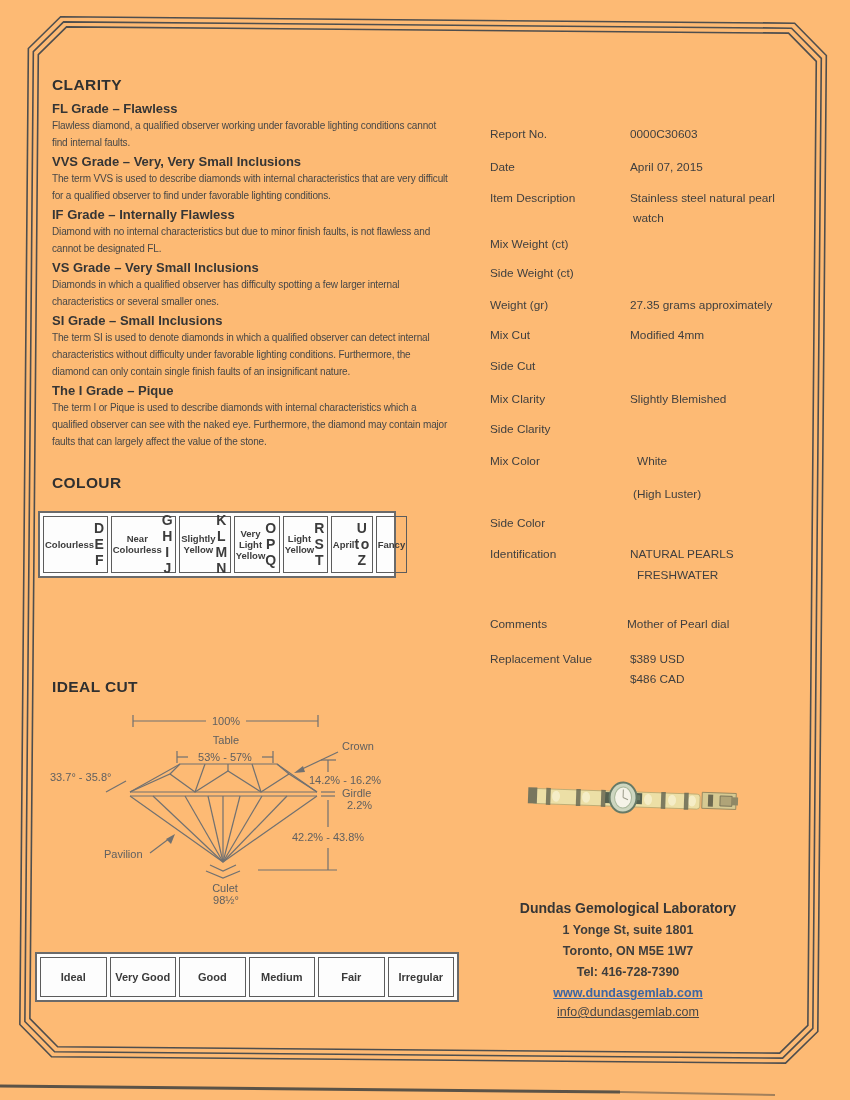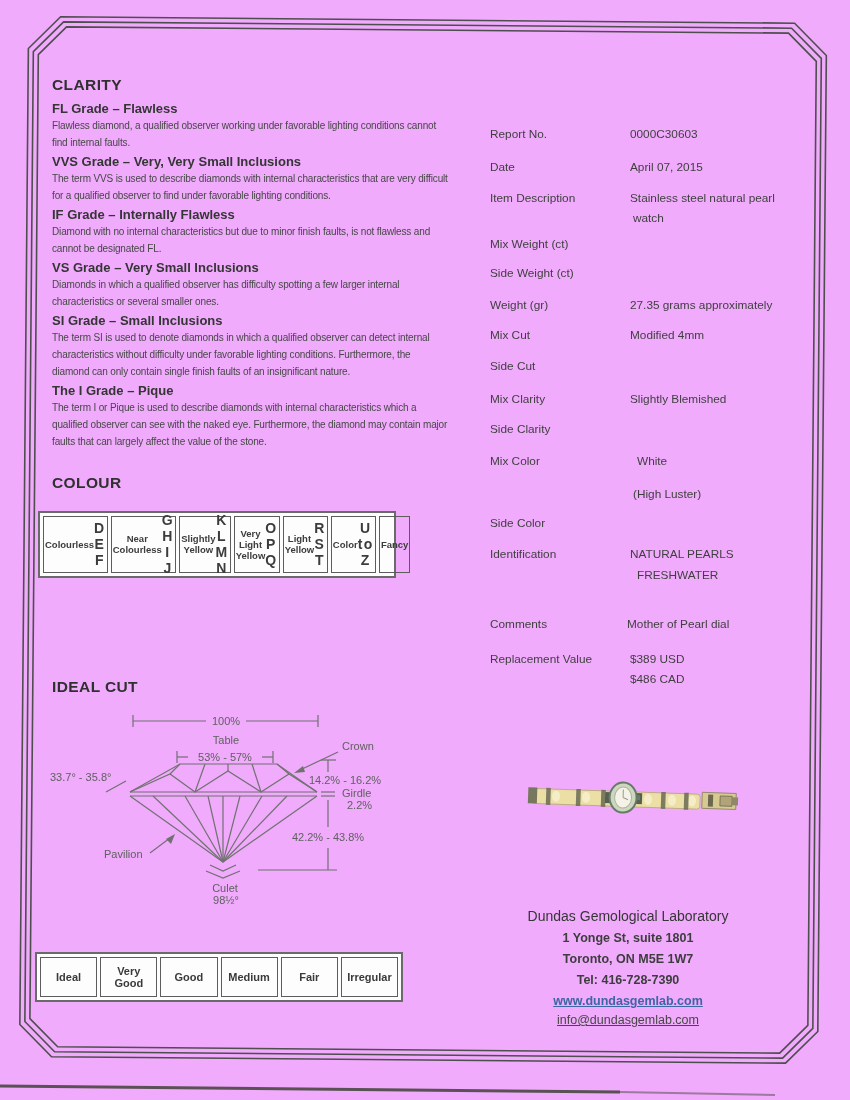--- a/index.html
+++ b/index.html
@@ -1,17 +1,17 @@
 <!DOCTYPE html>
 <html><head>
 <meta charset="utf-8">
 <style>
   html,body{margin:0;padding:0;}
   body{width:850px;height:1100px;background:#ffffff;font-family:"Liberation Sans",sans-serif;}
-  .page{position:relative;width:850px;height:1100px;overflow:hidden;background:#f0abfc;color:#3b3b3b;}
+  .page{position:relative;width:850px;height:1100px;overflow:hidden;background:#fdba74;color:#3b3b3b;}
   .abs{position:absolute;}
   svg{display:block;}
 
   
   .sec-title{font-size:15.5px;font-weight:bold;color:#303030;letter-spacing:.4px;}
 
   
   .clarity{left:52px;top:76px;width:398px;}
   .clarity .sec-title{margin:0 0 7px 0;}
   .grade h4{margin:3px 0 1px 0;font-size:13px;font-weight:bold;color:#353535;}
@@ -24,35 +24,35 @@
   .grade-cell .nm{font-size:9.5px;font-weight:bold;color:#3c3c3c;line-height:11px;}
   .grade-cell .lt{font-size:14px;font-weight:bold;color:#3c3c3c;letter-spacing:1.5px;}
   .grade-cell.center{justify-content:center;align-items:center;}
   .colour-table{left:38px;top:511px;width:358px;height:67px;}
 
   
   .idealcut-title{left:52px;top:678px;}
   .cut-diagram{left:40px;top:700px;}
 
   
-  .cut-table{left:35px;top:952px;width:368px;height:50px;}
+  .cut-table{left:35px;top:952px;width:424px;height:50px;}
   .cut-table .grade-cell{justify-content:center;padding:2px;}
   .cut-table .nm{font-size:11px;font-weight:bold;color:#3a3a3a;line-height:12.5px;}
 
   
   .report{left:490px;top:120px;width:335px;}
   .rrow{position:absolute;left:0;width:335px;font-size:11.8px;color:#3f3f3f;}
   .rrow .lab{display:inline-block;}
   .rrow .val{position:absolute;left:140px;top:0;white-space:nowrap;}
   .rrow .val2{position:absolute;left:143px;top:20px;white-space:nowrap;}
   .rrow .sh{left:147px;}
 
   
   .labinfo{left:478px;top:900px;width:300px;text-align:center;color:#3d3d3d;}
-  .labinfo .nm{font-size:14px;font-weight:normal;margin:8px 0 7px 0;color:#363636;}
+  .labinfo .nm{font-size:14px;font-weight:bold;margin:0 0 7px 0;color:#363636;}
   .labinfo .ln{font-size:12.5px;font-weight:bold;margin:0 0 7px 0;}
   .labinfo a{font-size:12.5px;font-weight:bold;color:#3c66a4;text-decoration:underline;display:block;margin:0 0 5px 0;}
   .labinfo .em{font-size:12.5px;font-weight:normal;color:#474747;text-decoration:underline;}
 
   .diag-txt{font-size:11px;fill:#606060;font-family:"Liberation Sans",sans-serif;}
   .diag-ln{stroke:#717171;stroke-width:1.2;fill:none;}
 </style>
 </head>
 <body>
 
@@ -112,21 +112,21 @@
     </div>
     <div class="grade-cell">
       <div class="nm">Very Light Yellow</div>
       <div class="lt">O P Q</div>
     </div>
     <div class="grade-cell">
       <div class="nm">Light Yellow</div>
       <div class="lt">R S T</div>
     </div>
     <div class="grade-cell">
-      <div class="nm">Color</div>
+      <div class="nm">April</div>
       <div class="lt">U to Z</div>
     </div>
     <div class="grade-cell center">
       <div class="nm">Fancy</div>
     </div>
   </div>
 
   <div class="abs sec-title idealcut-title">IDEAL CUT</div>
 
   <svg class="abs cut-diagram" width="400" height="215" viewBox="0 0 400 215">

